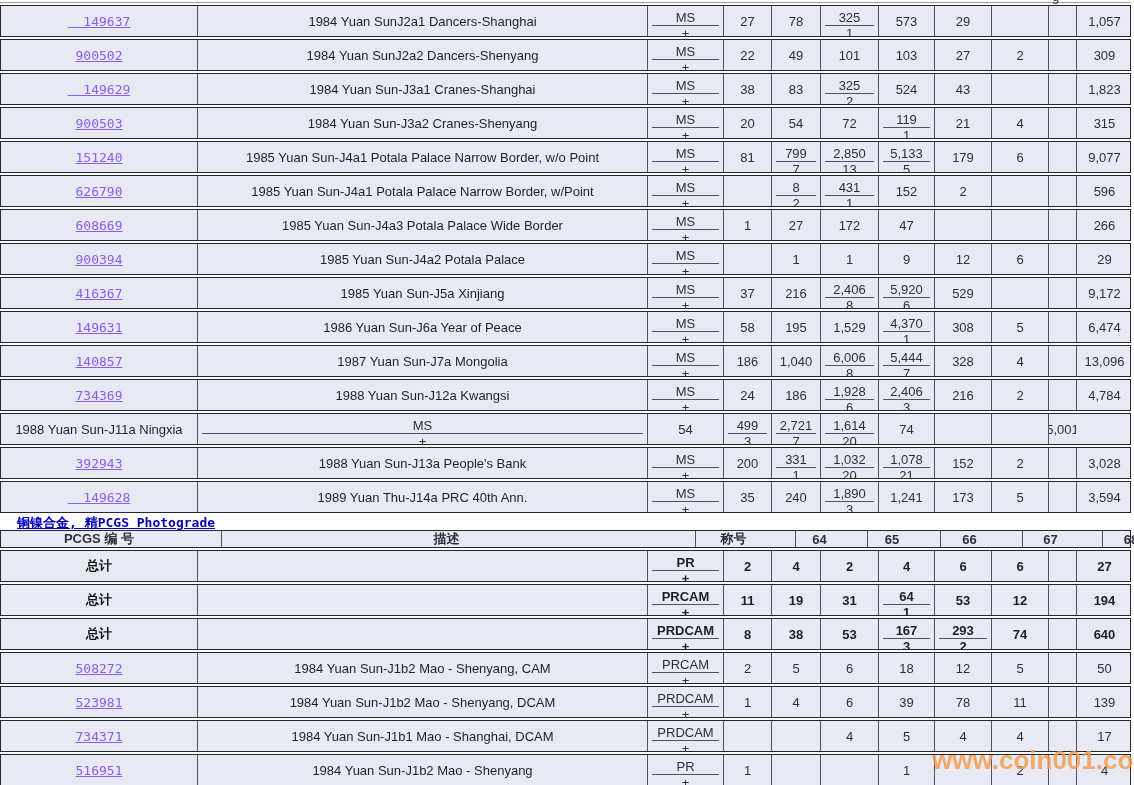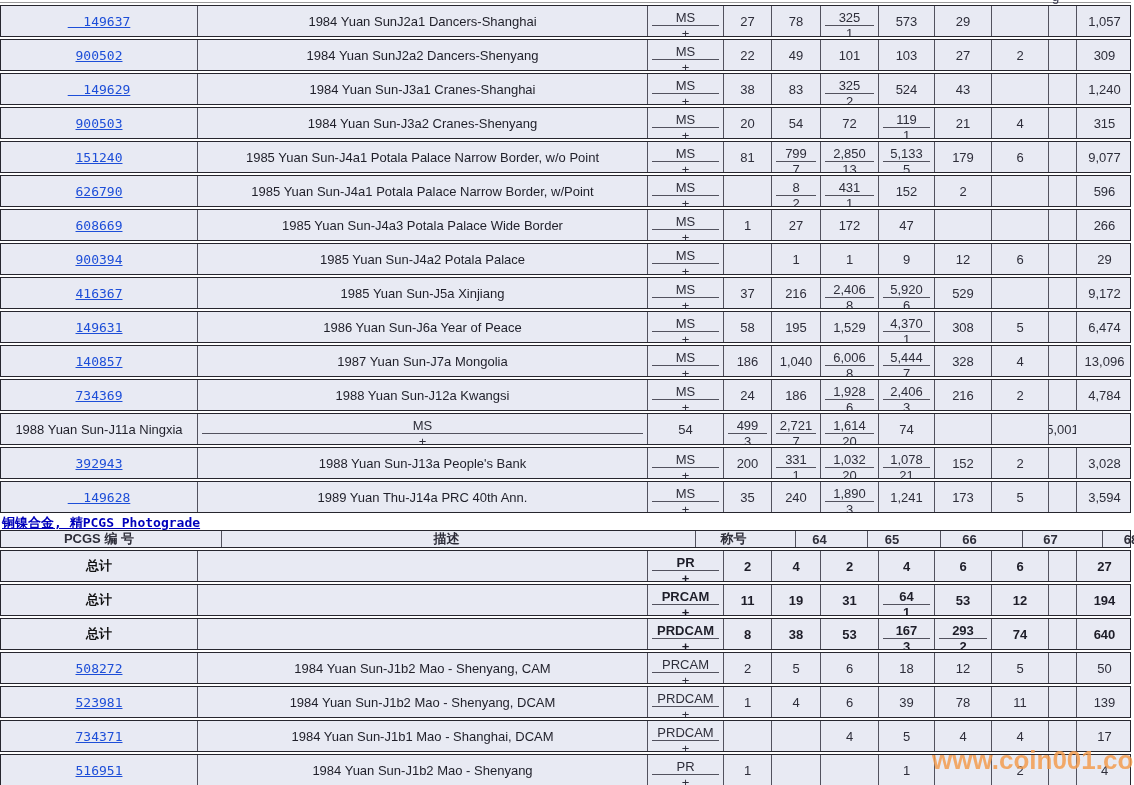--- a/index.html
+++ b/index.html
@@ -21,29 +21,29 @@
   .row{height:32px;}
   .hdr-row{height:18px;font-weight:bold;gap:24px;}
   .c{border-left:1px solid #52525e;display:flex;align-items:center;justify-content:center;
      font-size:13px;color:#2e2e3a;overflow:hidden;}
   .c:first-child{border-left:none;}
   .split{flex-direction:column;align-items:stretch;justify-content:flex-start;padding:4px;}
   .split .t,.split .b{flex:1;display:flex;align-items:center;justify-content:center;}
   .split .t{border-bottom:1px solid #52525e;}
   .bold .c{font-weight:bold;color:#1d1d28;}
   .desc-c{color:#1f1f29;}
-  .pcgs-link{color:#1d4ed8;text-decoration:underline;white-space:pre;
+  .pcgs-link{color:#8b5cf6;text-decoration:underline;white-space:pre;
              font-family:"DejaVu Sans Mono",monospace;font-size:13px;cursor:pointer;}
   .totals-label{font-weight:bold;color:#111;}
 
   
   .link-row{height:15px;background:#fff;display:flex;align-items:center;}
   .link-row a{color:#0000bb;text-decoration:underline;cursor:pointer;
               font-family:"DejaVu Sans Mono",monospace;font-size:13px;line-height:14px;
-              padding-left:2px;font-weight:bold;}
+              padding-left:17px;font-weight:bold;}
 
   
   .watermark{position:absolute;left:932px;top:745px;font-size:26px;font-weight:bold;
              color:#f49a4a;opacity:.82;letter-spacing:0;pointer-events:none;
              font-family:"Liberation Sans",sans-serif;white-space:nowrap;}
 </style>
 </head>
 <body>
 
 <div class="top-strip">
@@ -103,21 +103,21 @@
       <div class="c">38</div>
       <div class="c">83</div>
       <div class="c split">
         <div class="t">325</div>
         <div class="b">2</div>
       </div>
       <div class="c">524</div>
       <div class="c">43</div>
       <div class="c"></div>
       <div class="c"></div>
-      <div class="c">1,240</div>
+      <div class="c">1,823</div>
     </div>
     <div class="row">
       <div class="c">
         <a class="pcgs-link">900503</a>
       </div>
       <div class="c desc-c">1984 Yuan Sun-J3a2 Cranes-Shenyang</div>
       <div class="c split">
         <div class="t">MS</div>
         <div class="b">+</div>
       </div>

